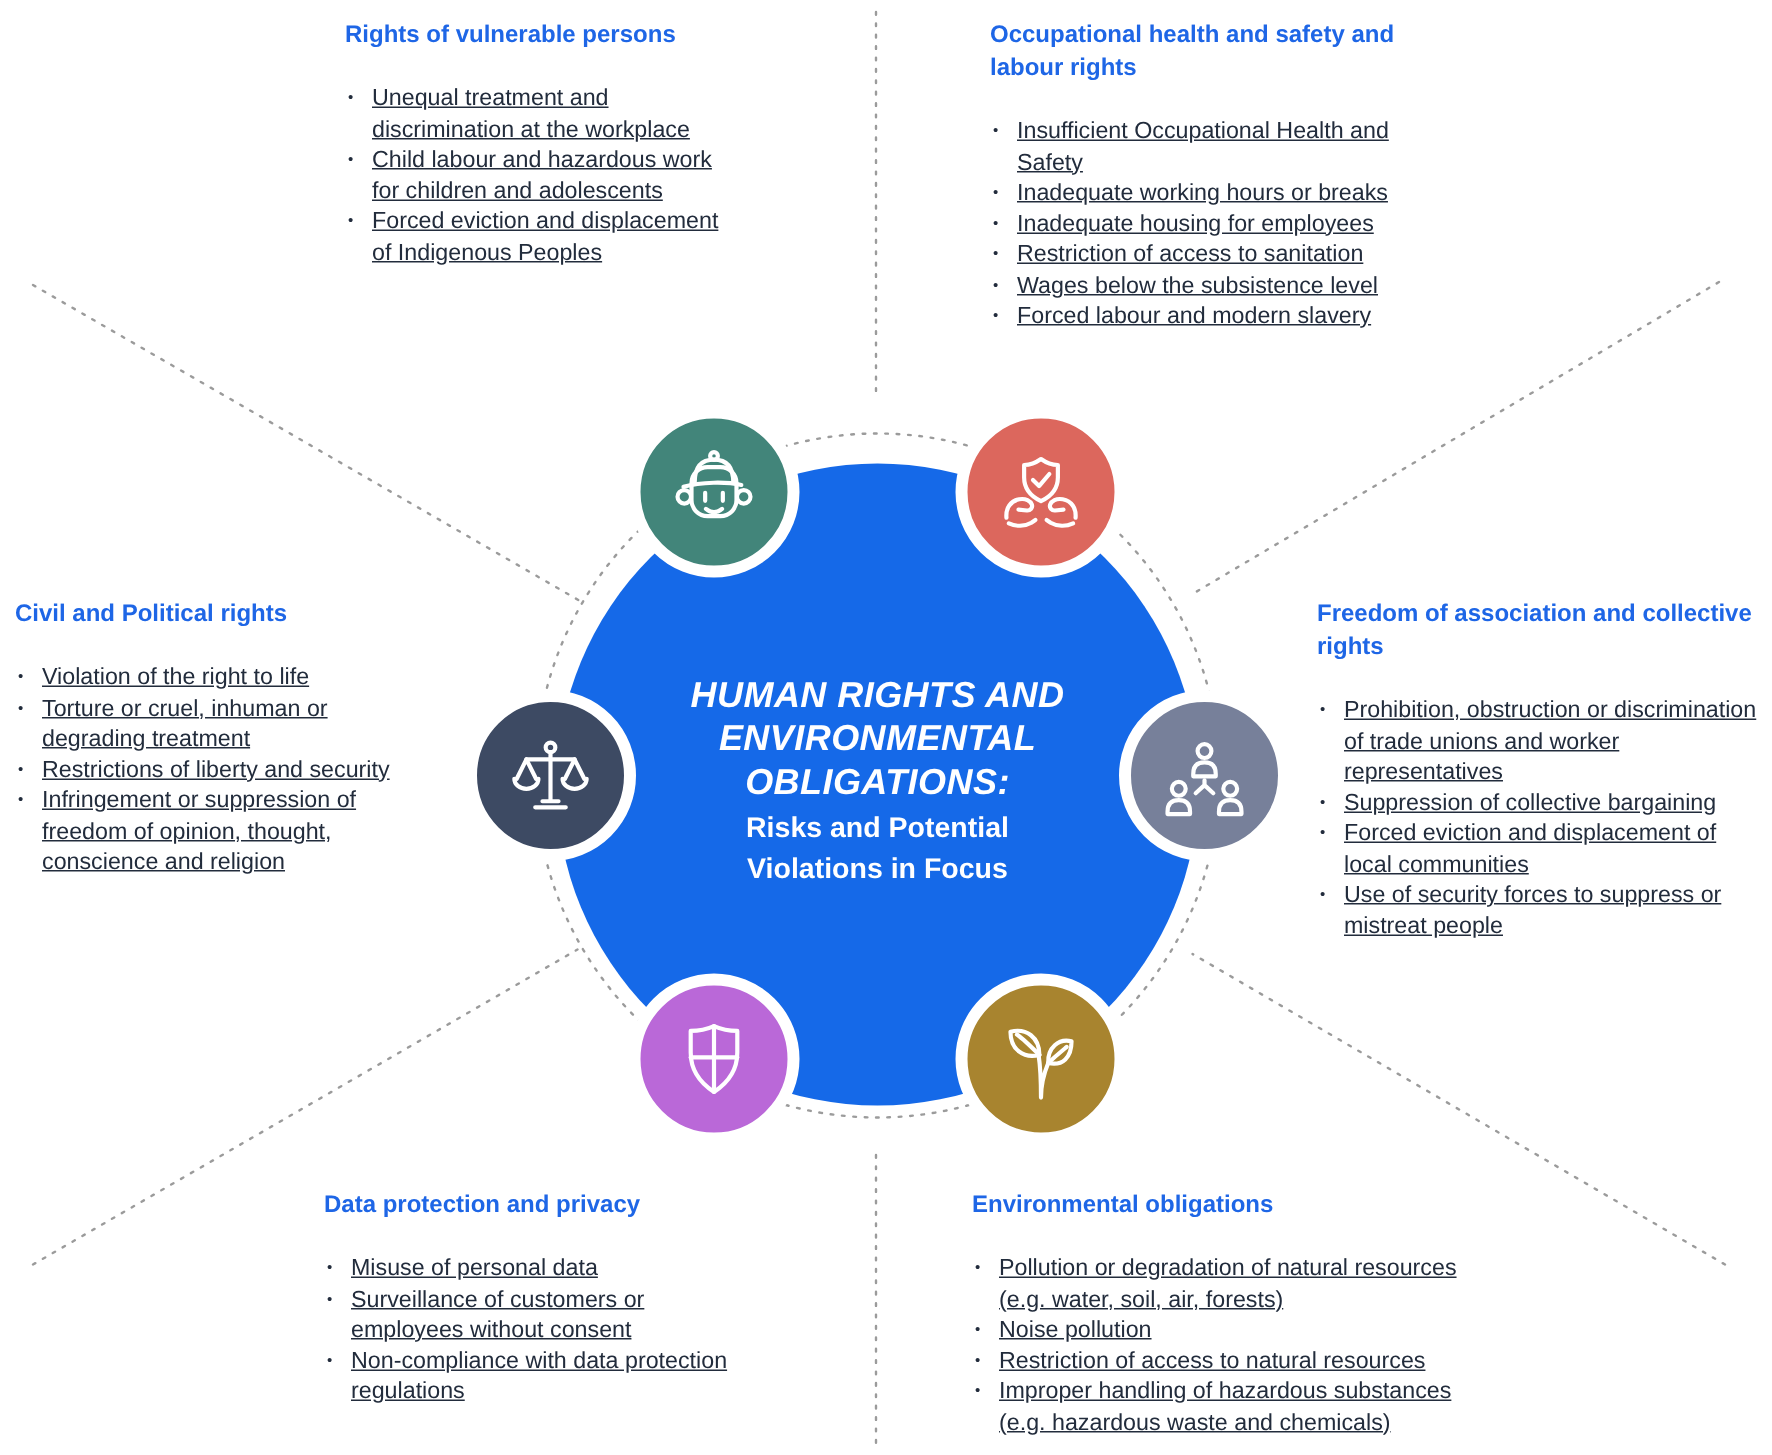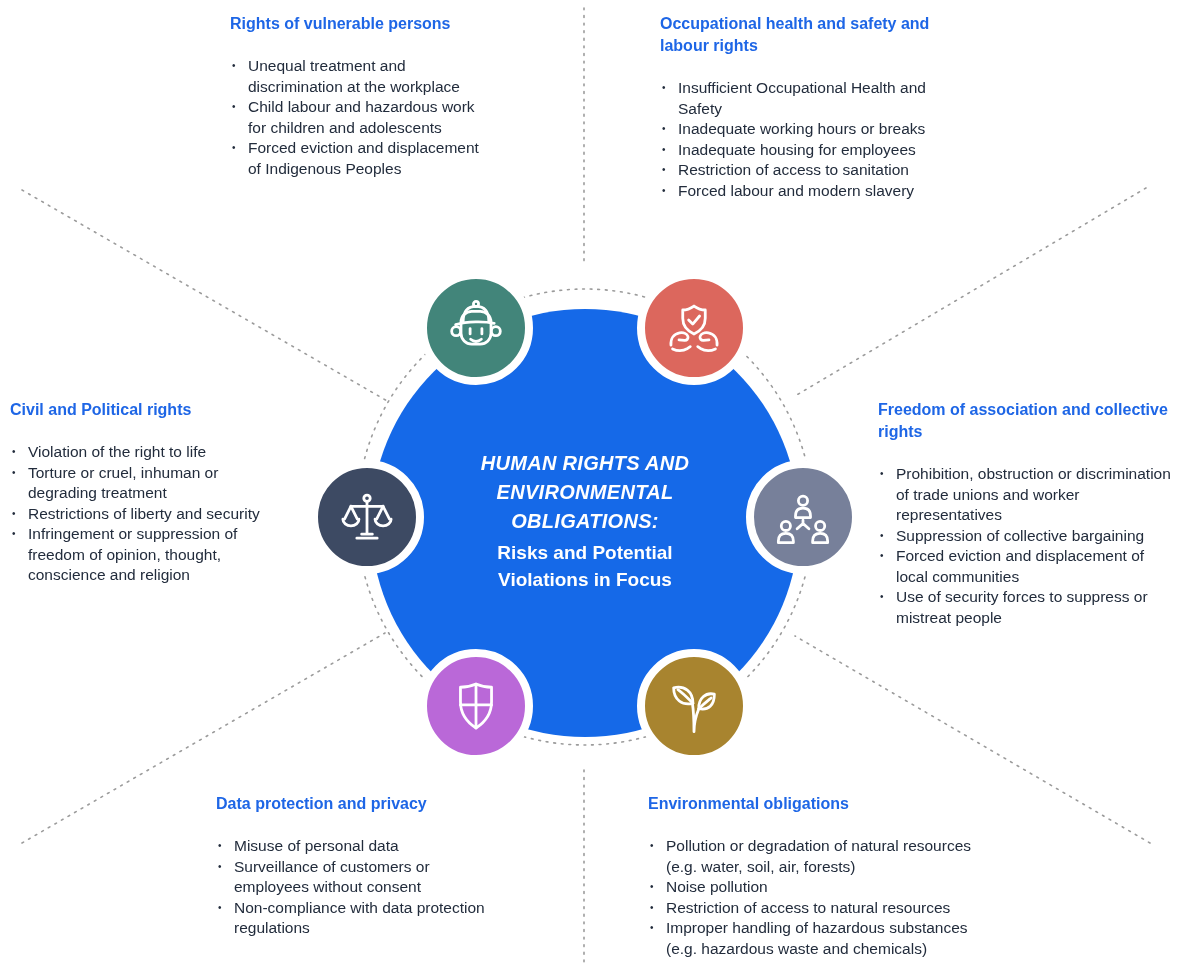--- a/index.html
+++ b/index.html
@@ -18,21 +18,21 @@
   
   .hub{
     position:absolute;left:371px;top:309px;width:428px;height:428px;border-radius:50%;
     background:var(--hub);z-index:2;
   }
   .hub-text{
     position:absolute;left:585px;top:524px;transform:translate(-50%,-52%);
     width:262px;text-align:center;color:#fff;z-index:4;
   }
   .hub-title{
-    font-size:20px;line-height:29px;font-weight:700;font-style:italic;
+    font-size:24px;line-height:29px;font-weight:700;font-style:italic;
     letter-spacing:.3px;margin:0 0 3px 0;
   }
   .hub-sub{font-size:19px;line-height:27px;font-weight:700;margin:0;text-align:center;}
   
   .node{
     position:absolute;width:98px;height:98px;border-radius:50%;
     border:8px solid #fff;z-index:3;display:flex;align-items:center;justify-content:center;
   }
   .node svg{width:60px;height:60px;stroke:#fff;fill:none;stroke-width:2.6;
     stroke-linecap:round;stroke-linejoin:round;}
@@ -41,21 +41,21 @@
   .node-scales{left:310px;top:460px;background:var(--navy);}
   .node-people{left:746px;top:460px;background:var(--slate);}
   .node-shieldgrid{left:419px;top:649px;background:var(--purple);}
   .node-plant{left:637px;top:649px;background:var(--gold);}
   
   .section{position:absolute;z-index:2;}
   .sec-title{
     color:var(--title-blue);font-weight:700;font-size:16px;line-height:22px;display:block;
   }
   .sec-list{list-style:none;margin:21px 0 0 0;padding:0;font-size:15.5px;line-height:20.5px;}
-  .sec-list li{position:relative;padding-left:18px;}
+  .sec-list li{position:relative;padding-left:18px;text-decoration:underline;}
   .sec-list li::before{
     content:"•";position:absolute;left:2px;top:0;font-size:10px;line-height:20.5px;color:var(--text);
   }
   .s0{left:230px;top:13px;width:266px;}
   .s1{left:648px;top:13px;width:288px;margin-left:12px;}
   .s2{left:10px;top:399px;width:272px;}
   .s3{left:878px;top:399px;width:300px;}
   .s4{left:216px;top:793px;width:278px;}
   .s5{left:648px;top:793px;width:352px;}
 </style>
@@ -158,20 +158,21 @@
     </ul>
   </div>
 
   <div class="section s1">
     <span class="sec-title">Occupational health and safety and labour rights</span>
     <ul class="sec-list">
       <li>Insufficient Occupational Health and Safety</li>
       <li>Inadequate working hours or breaks</li>
       <li>Inadequate housing for employees</li>
       <li>Restriction of access to sanitation</li>
+      <li>Wages below the subsistence level</li>
       <li>Forced labour and modern slavery</li>
     </ul>
   </div>
 
   <div class="section s2">
     <span class="sec-title">Civil and Political rights</span>
     <ul class="sec-list">
       <li>Violation of the right to life</li>
       <li>Torture or cruel, inhuman or degrading treatment</li>
       <li>Restrictions of liberty and security</li>

